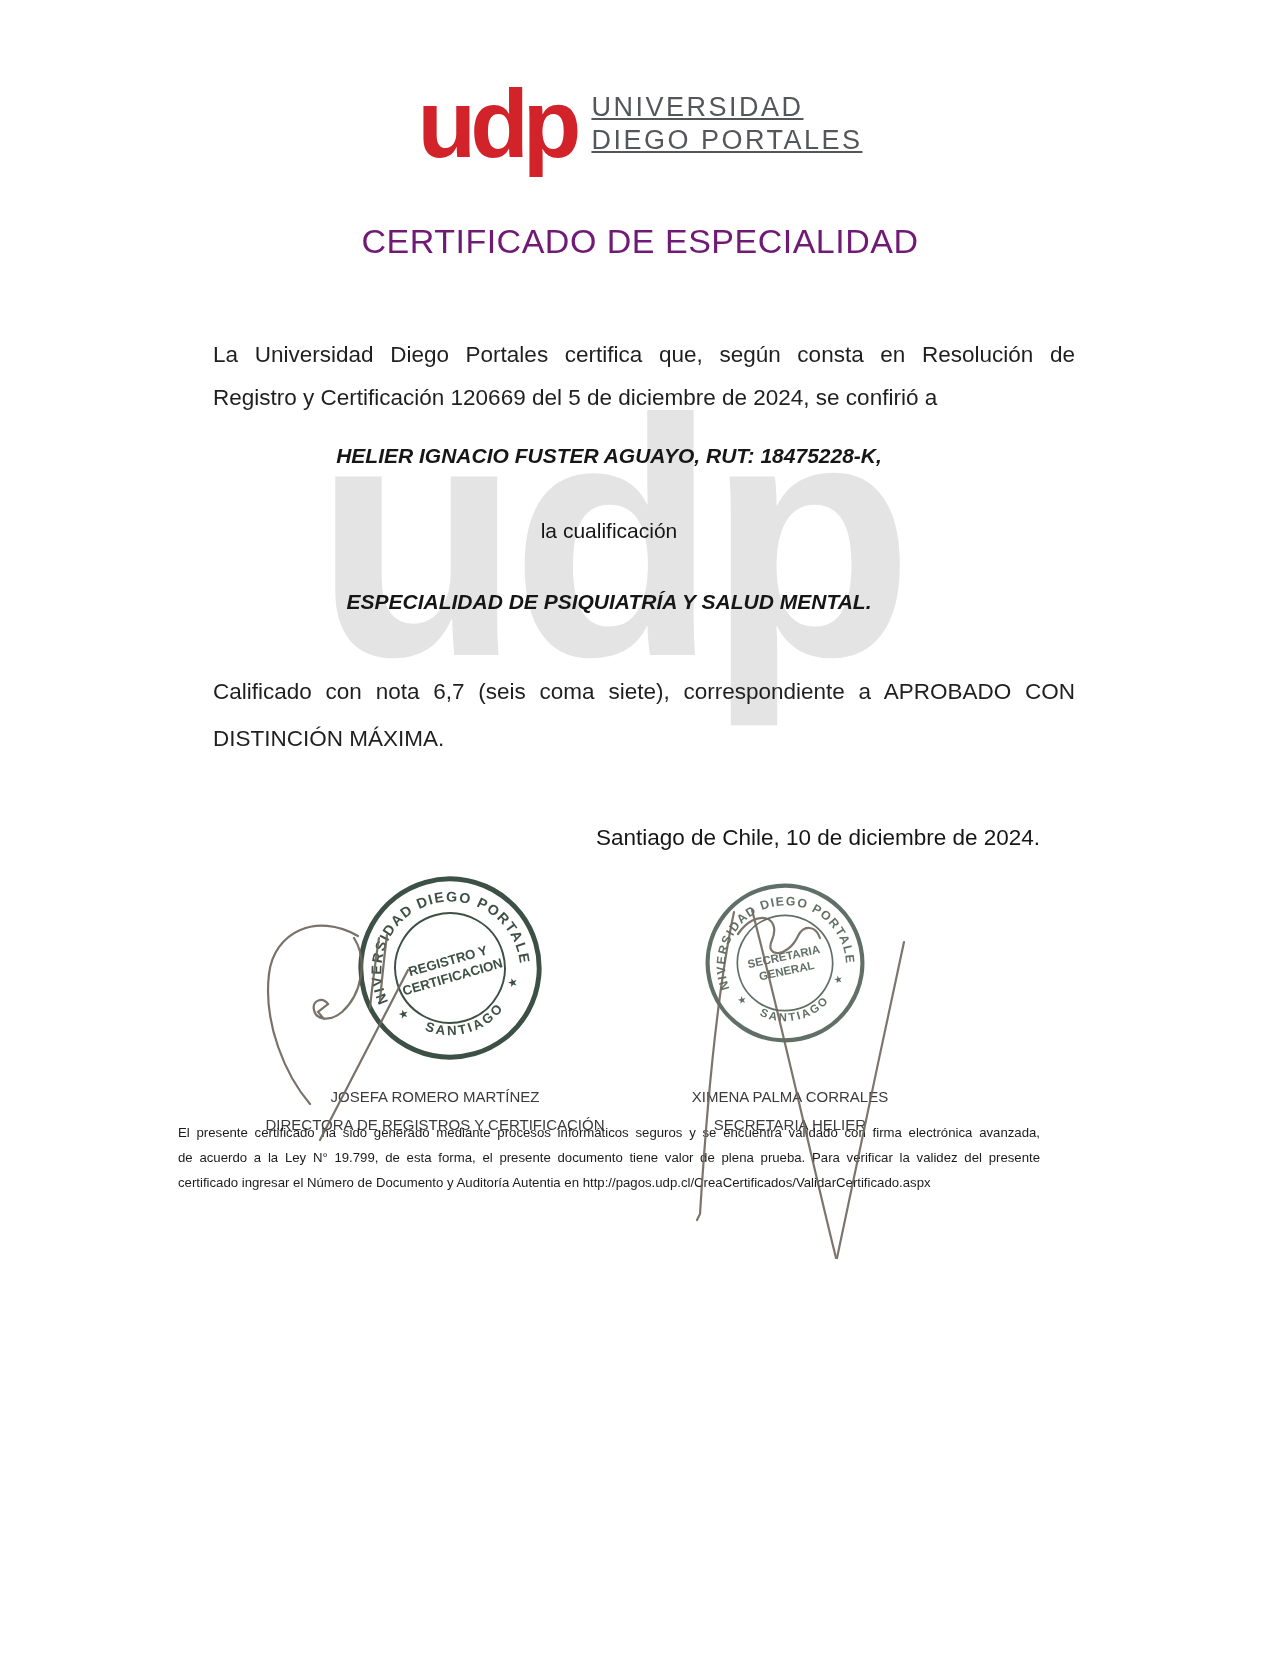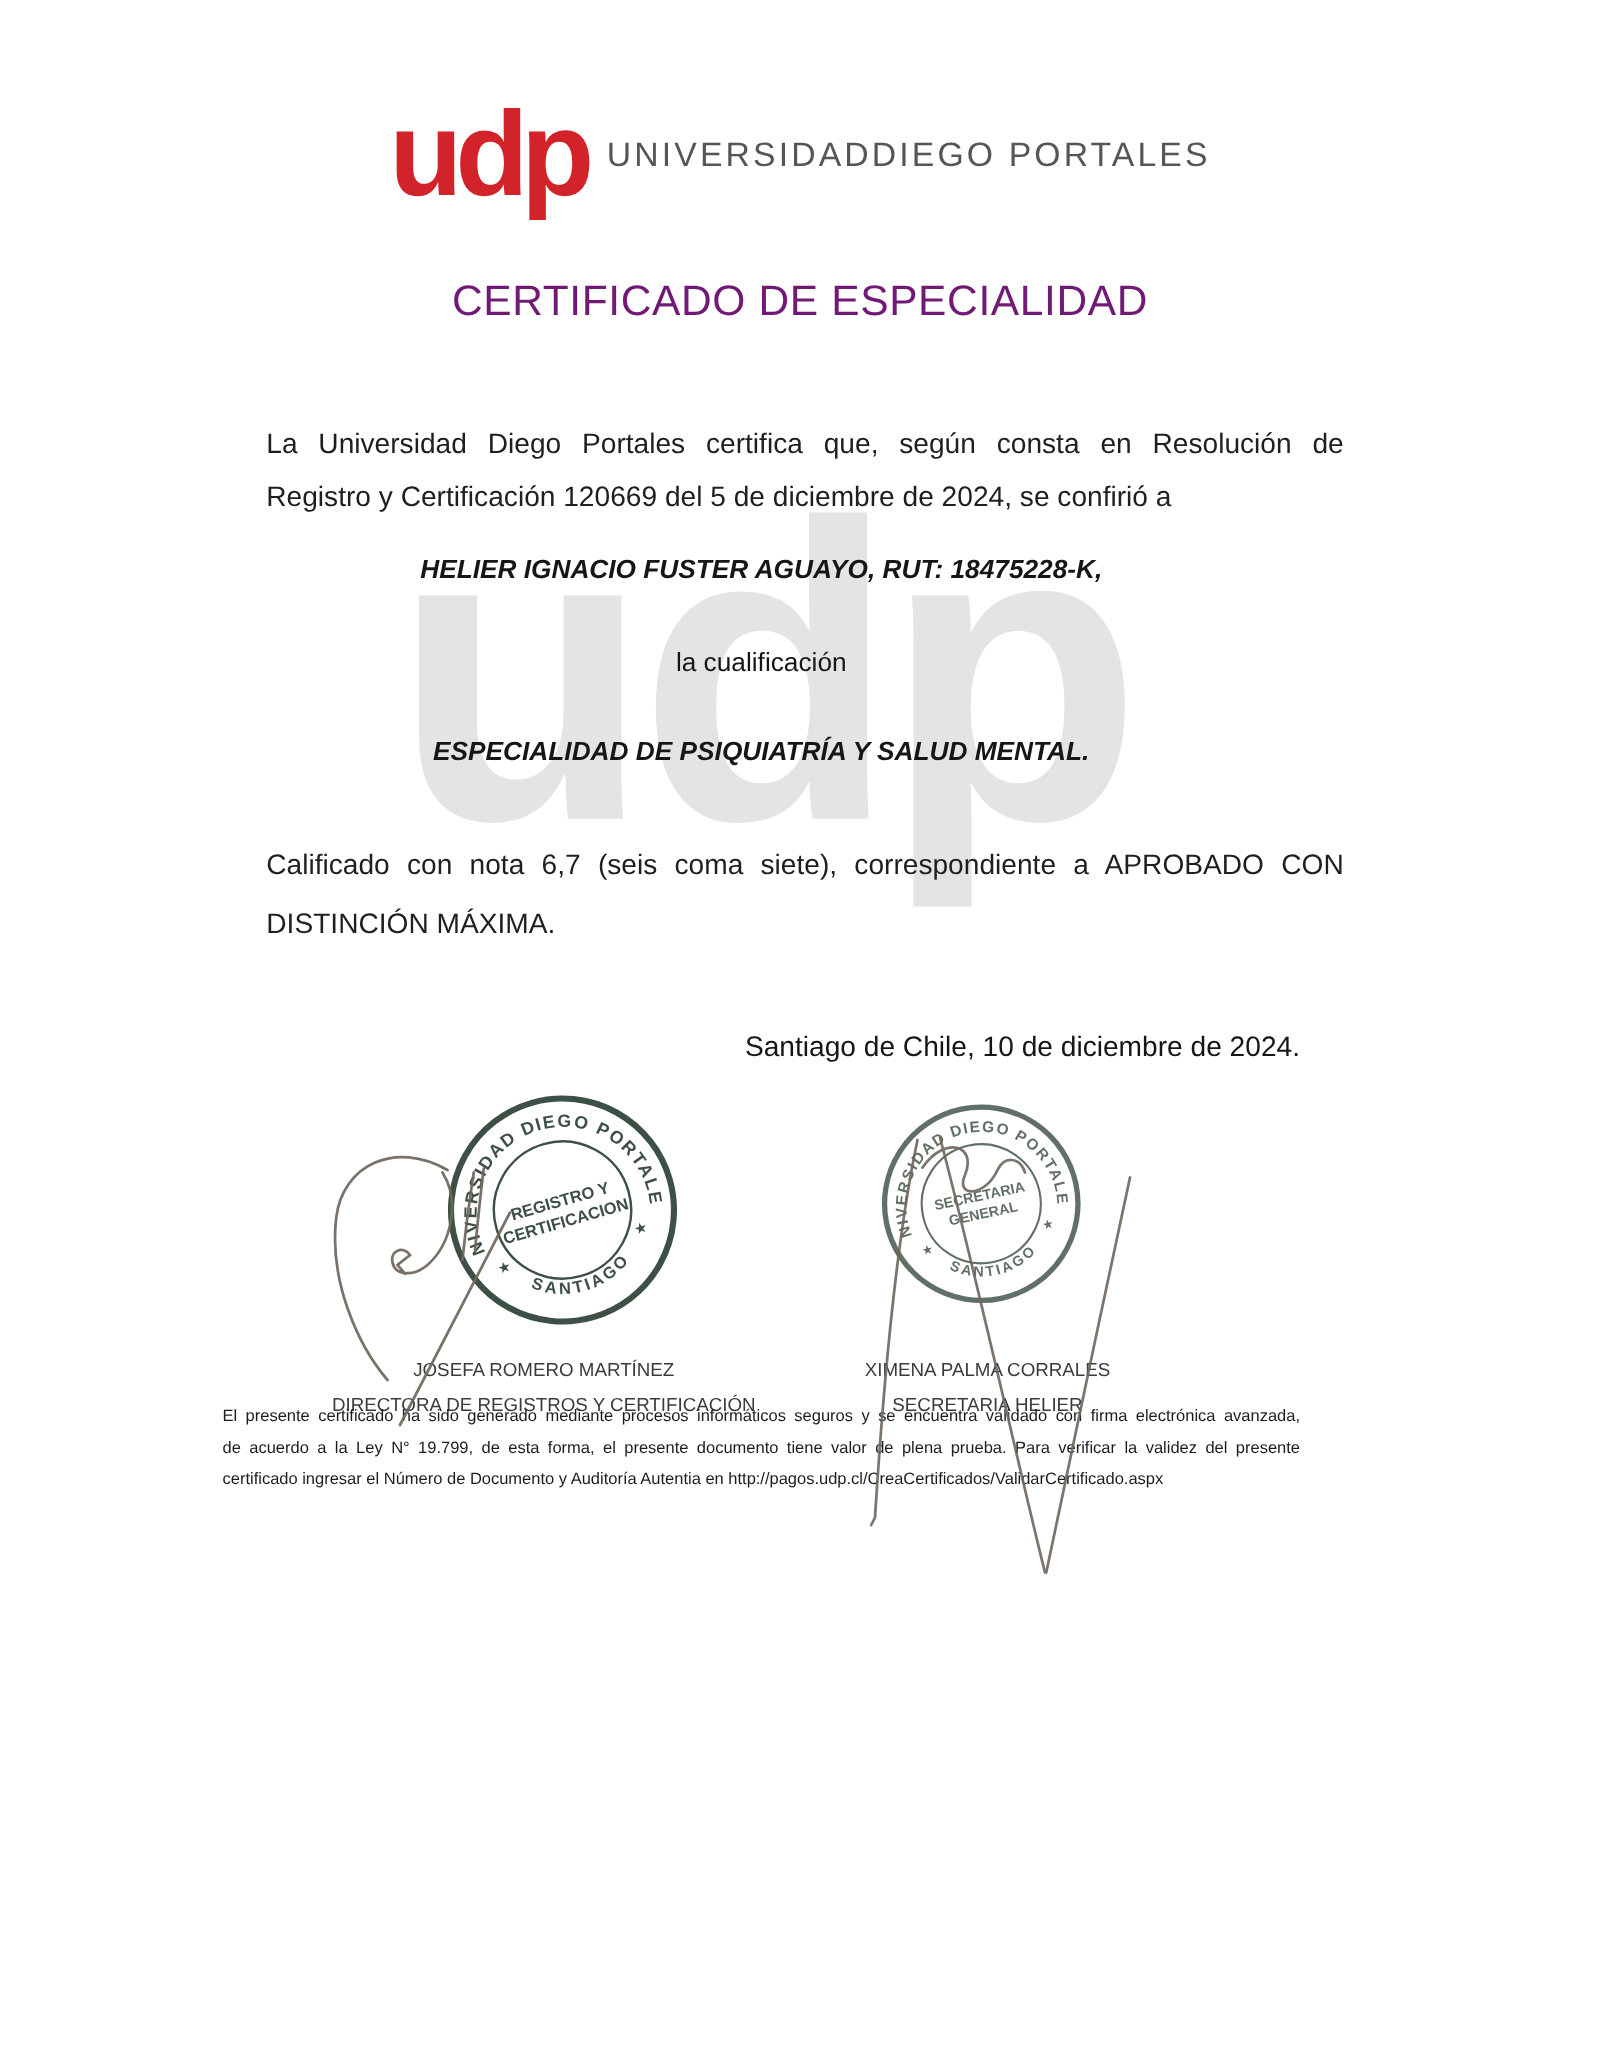--- a/index.html
+++ b/index.html
@@ -32,24 +32,25 @@
     z-index:2;
   }
   .logo-mark{
     font-weight:bold;
     font-size:96px;
     line-height:92px;
     letter-spacing:-6px;
     color:#d2232a;
   }
   .logo-name{
-    display:flex;flex-direction:row;justify-content:center;
+    display:flex;flex-direction:column;justify-content:center;
     font-size:27px;line-height:33px;
     letter-spacing:2.5px;
     color:#55565a;
+    text-decoration:underline;
   }
   
   .title{
     position:absolute;left:0;top:222px;width:100%;
     text-align:center;
     font-size:34px;letter-spacing:.5px;
     color:#701a75;
     z-index:2;
   }
   .para{

